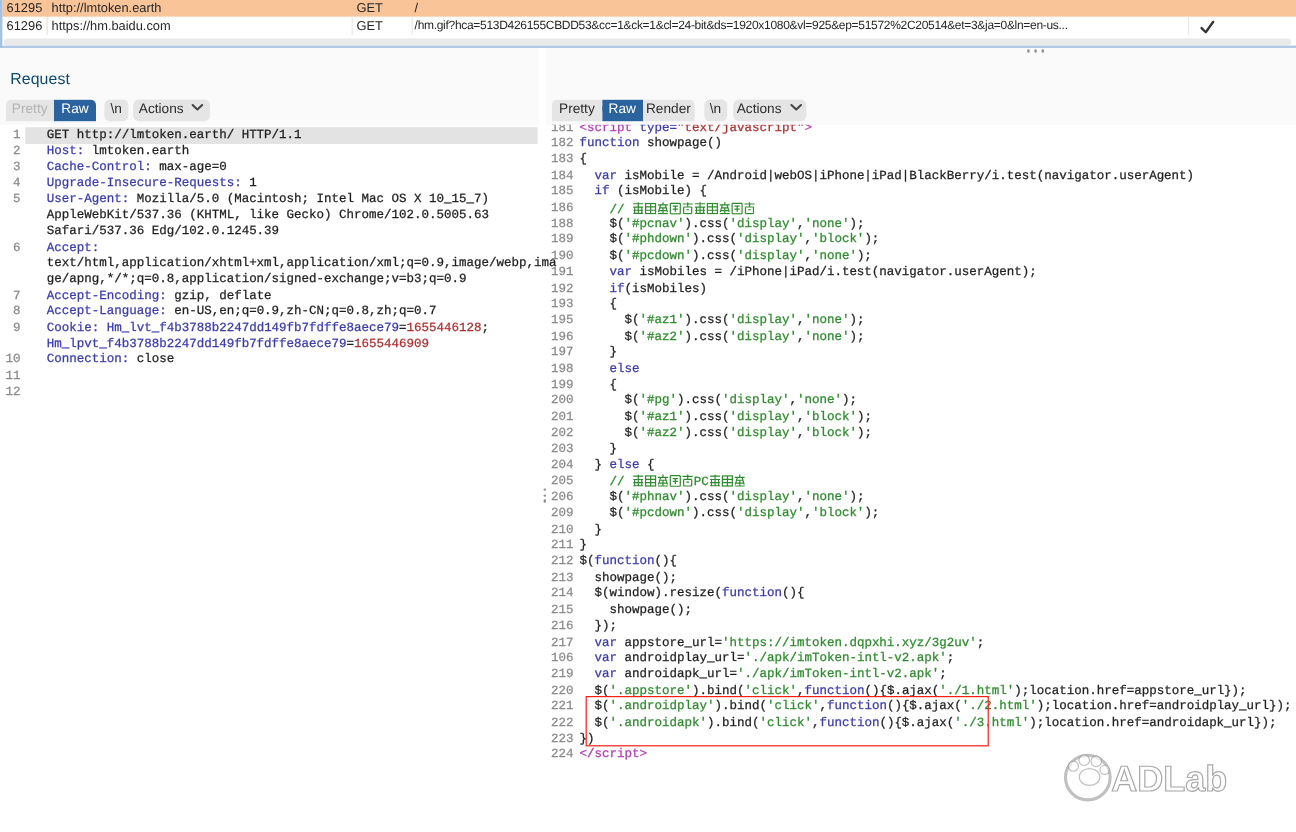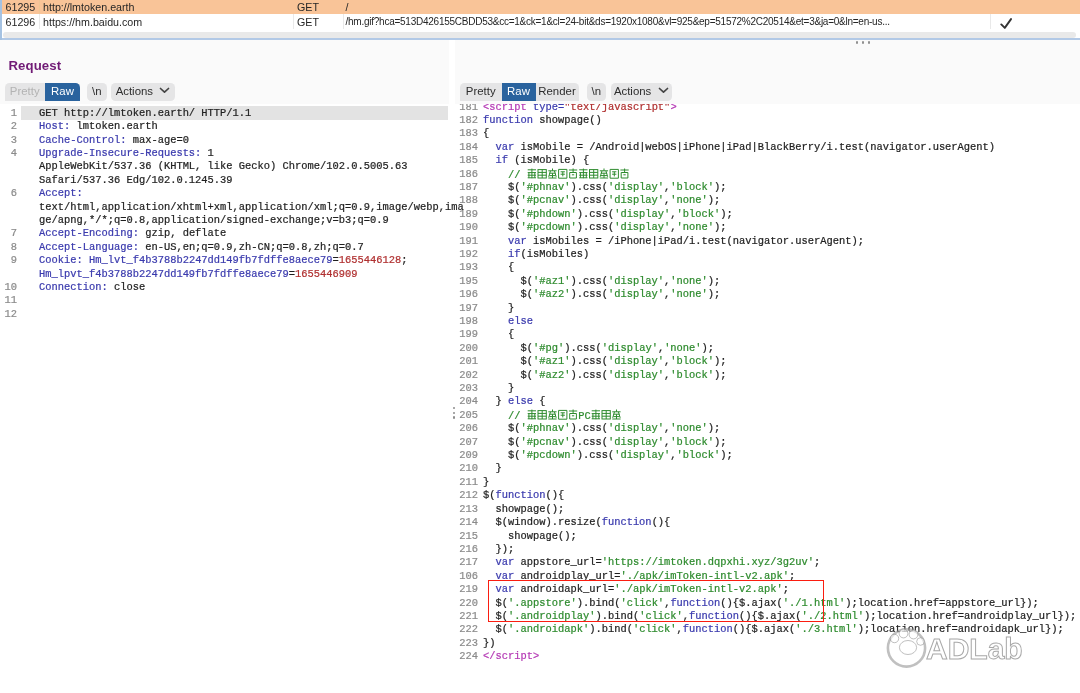--- a/index.html
+++ b/index.html
@@ -10,21 +10,21 @@
 #r2 { position:absolute; left:1.5px; top:14px; width:1078.5px; height:14.5px; background:#fff; }
 .tcell { position:absolute; top:0; height:14px; line-height:14.6px; font-size:10.7px; color:#262626; white-space:pre; }
 .sep { position:absolute; top:14px; width:1px; height:15px; background:#e9e9e9; }
 #hsb { position:absolute; left:3px; top:31.6px; width:1073px; height:6.2px; background:#e9e9e9; border-radius:3px; }
 #tbl-b { position:absolute; left:0; top:38.2px; width:1080px; height:1.7px; background:#b2c9e6; }
 #tbl-l { position:absolute; left:0; top:0; width:1.5px; height:39.9px; background:#a5c2e2; }
 .hdots { position:absolute; top:41.2px; width:2.4px; height:2.4px; border-radius:50%; background:#909090; }
 
 #mainbg { position:absolute; left:0; top:39.7px; width:1080px; height:64.5px; background:#fafafa; }
 #divgap { position:absolute; left:448.6px; top:39.7px; width:6.6px; height:64.5px; background:#fff; }
-.ptitle { position:absolute; top:58.2px; font-size:13.2px; font-weight:bold; color:#701a75; letter-spacing:0.1px; }
+.ptitle { position:absolute; top:58.2px; font-size:13.2px; font-weight:normal; color:#0c4a6e; letter-spacing:0.1px; }
 .seg { position:absolute; top:83px; height:31px; border-radius:4.5px; overflow:hidden; display:flex; }
 .seg > div { height:17.6px; line-height:17.9px; font-size:11.4px; text-align:center; }
 .sgray { background:#e5e5e6; color:#2d2d2d; }
 .sblue { background:#2a639e; color:#fff; }
 .sdis  { background:#e5e5e6; color:#b3b3b3; }
 .pill { position:absolute; top:83px; height:17.6px; line-height:17.9px; border-radius:4.5px; background:#e5e5e6;
   color:#2d2d2d; font-size:11.4px; text-align:center; }
 .vdots { position:absolute; left:452.5px; width:2.2px; height:2.2px; border-radius:50%; background:#8d8d8d; }
 
 .code { position:absolute; font-family:"Liberation Mono", monospace; font-size:10.42px; line-height:13.42px;
@@ -102,20 +102,21 @@
         </svg></span></div>
   <div class="vdots" style="top:406.5px;"></div>
   <div class="vdots" style="top:411.5px;"></div>
   <div class="vdots" style="top:416.4px;"></div>
 
   <div id="req" class="code">
 <div class="row hl"><span class="n">1</span><span class="c">GET http://lmtoken.earth/ HTTP/1.1</span></div>
       <div class="row"><span class="n">2</span><span class="c"><span class="b">Host:</span> lmtoken.earth</span></div>
       <div class="row"><span class="n">3</span><span class="c"><span class="b">Cache-Control:</span> max-age=0</span></div>
       <div class="row"><span class="n">4</span><span class="c"><span class="b">Upgrade-Insecure-Requests:</span> 1</span></div>
+      <div class="row"><span class="n">5</span><span class="c"><span class="b">User-Agent:</span> Mozilla/5.0 (Macintosh; Intel Mac OS X 10_15_7)</span></div>
       <div class="row"><span class="n"></span><span class="c">AppleWebKit/537.36 (KHTML, like Gecko) Chrome/102.0.5005.63</span></div>
       <div class="row"><span class="n"></span><span class="c">Safari/537.36 Edg/102.0.1245.39</span></div>
       <div class="row"><span class="n">6</span><span class="c"><span class="b">Accept:</span></span></div>
       <div class="row"><span class="n"></span><span class="c">text/html,application/xhtml+xml,application/xml;q=0.9,image/webp,ima</span></div>
       <div class="row"><span class="n"></span><span class="c">ge/apng,*/*;q=0.8,application/signed-exchange;v=b3;q=0.9</span></div>
       <div class="row"><span class="n">7</span><span class="c"><span class="b">Accept-Encoding:</span> gzip, deflate</span></div>
       <div class="row"><span class="n">8</span><span class="c"><span class="b">Accept-Language:</span> en-US,en;q=0.9,zh-CN;q=0.8,zh;q=0.7</span></div>
       <div class="row"><span class="n">9</span><span class="c"><span class="b">Cookie:</span> <span class="b">Hm_lvt_f4b3788b2247dd149fb7fdffe8aece79</span>=<span class="r">1655446128</span>;</span></div>
       <div class="row"><span class="n"></span><span class="c"><span class="b">Hm_lpvt_f4b3788b2247dd149fb7fdffe8aece79</span>=<span class="r">1655446909</span></span></div>
       <div class="row"><span class="n">10</span><span class="c"><span class="b">Connection:</span> close</span></div>
@@ -157,21 +158,20 @@
               <g stroke="#2e8b2e" stroke-width="1" fill="none">
                 <path d="M77.0,0.5 v2.3 M72.8,2.8 h8.3 M73.8,5.2 h6.3 M73.8,7.6 h6.3 M72.8,10 h8.3 M75.0,2.8 l-1.8,6 M78.9,2.8 l1.8,6 M77.0,5.2 v4.8"></path>
               </g>
               <g stroke="#2e8b2e" stroke-width="1" fill="none">
                 <path d="M83.1,1.4 v8.8 M83.1,1.4 h8.3 M91.4,1.4 v8.8 M83.1,10.2 h8.3 M85.1,3.8 h4.3 M85.1,6.2 h4.3 M87.3,3.8 v4.6"></path>
               </g>
               <g stroke="#2e8b2e" stroke-width="1" fill="none">
                 <path d="M93.4,2 h8.3 M97.6,0.5 v4 M94.2,4.5 h6.7 M94.2,4.5 v5.5 M100.9,4.5 v5.5 M94.2,10 h6.7 M96.4,6.8 h2.3"></path>
               </g>
             </svg></span></div>
-        <div class="row"><span class="n">187</span><span class="c">    $(<span class="g">'#phnav'</span>).css(<span class="g">'display'</span>,<span class="g">'block'</span>);</span></div>
         <div class="row"><span class="n">188</span><span class="c">    $(<span class="g">'#pcnav'</span>).css(<span class="g">'display'</span>,<span class="g">'none'</span>);</span></div>
         <div class="row"><span class="n">189</span><span class="c">    $(<span class="g">'#phdown'</span>).css(<span class="g">'display'</span>,<span class="g">'block'</span>);</span></div>
         <div class="row"><span class="n">190</span><span class="c">    $(<span class="g">'#pcdown'</span>).css(<span class="g">'display'</span>,<span class="g">'none'</span>);</span></div>
         <div class="row"><span class="n">191</span><span class="c">    <span class="b">var</span> isMobiles = /iPhone|iPad/i.test(navigator.userAgent);</span></div>
         <div class="row"><span class="n">192</span><span class="c">    <span class="b">if</span>(isMobiles)</span></div>
         <div class="row"><span class="n">193</span><span class="c">    {</span></div>
         <div class="row"><span class="n">195</span><span class="c">      $(<span class="g">'#az1'</span>).css(<span class="g">'display'</span>,<span class="g">'none'</span>);</span></div>
         <div class="row"><span class="n">196</span><span class="c">      $(<span class="g">'#az2'</span>).css(<span class="g">'display'</span>,<span class="g">'none'</span>);</span></div>
         <div class="row"><span class="n">197</span><span class="c">    }</span></div>
         <div class="row"><span class="n">198</span><span class="c">    <span class="b">else</span></span></div>
@@ -204,21 +204,20 @@
               </g>
               <g stroke="#2e8b2e" stroke-width="1" fill="none">
                 <rect x="11.0" y="1.6" width="8.3" height="8.4"></rect>
                 <path d="M11.0,4.4 h8.3 M11.0,7.2 h8.3 M15.2,1.6 v8.4"></path>
               </g>
               <g stroke="#2e8b2e" stroke-width="1" fill="none">
                 <path d="M25.5,0.5 v2.3 M21.3,2.8 h8.3 M22.3,5.2 h6.3 M22.3,7.6 h6.3 M21.3,10 h8.3 M23.5,2.8 l-1.8,6 M27.4,2.8 l1.8,6 M25.5,5.2 v4.8"></path>
               </g>
             </svg></span></div>
         <div class="row"><span class="n">206</span><span class="c">    $(<span class="g">'#phnav'</span>).css(<span class="g">'display'</span>,<span class="g">'none'</span>);</span></div>
-        <div class="row"><span class="n">207</span><span class="c">    $(<span class="g">'#pcnav'</span>).css(<span class="g">'display'</span>,<span class="g">'block'</span>);</span></div>
         <div class="row"><span class="n">209</span><span class="c">    $(<span class="g">'#pcdown'</span>).css(<span class="g">'display'</span>,<span class="g">'block'</span>);</span></div>
         <div class="row"><span class="n">210</span><span class="c">  }</span></div>
         <div class="row"><span class="n">211</span><span class="c">}</span></div>
         <div class="row"><span class="n">212</span><span class="c">$(<span class="b">function</span>(){</span></div>
         <div class="row"><span class="n">213</span><span class="c">  showpage();</span></div>
         <div class="row"><span class="n">214</span><span class="c">  $(window).resize(<span class="b">function</span>(){</span></div>
         <div class="row"><span class="n">215</span><span class="c">    showpage();</span></div>
         <div class="row"><span class="n">216</span><span class="c">  });</span></div>
         <div class="row"><span class="n">217</span><span class="c">  <span class="b">var</span> appstore_url=<span class="g">'https://imtoken.dqpxhi.xyz/3g2uv'</span>;</span></div>
         <div class="row"><span class="n">106</span><span class="c">  <span class="b">var</span> androidplay_url=<span class="g">'./apk/imToken-intl-v2.apk'</span>;</span></div>

